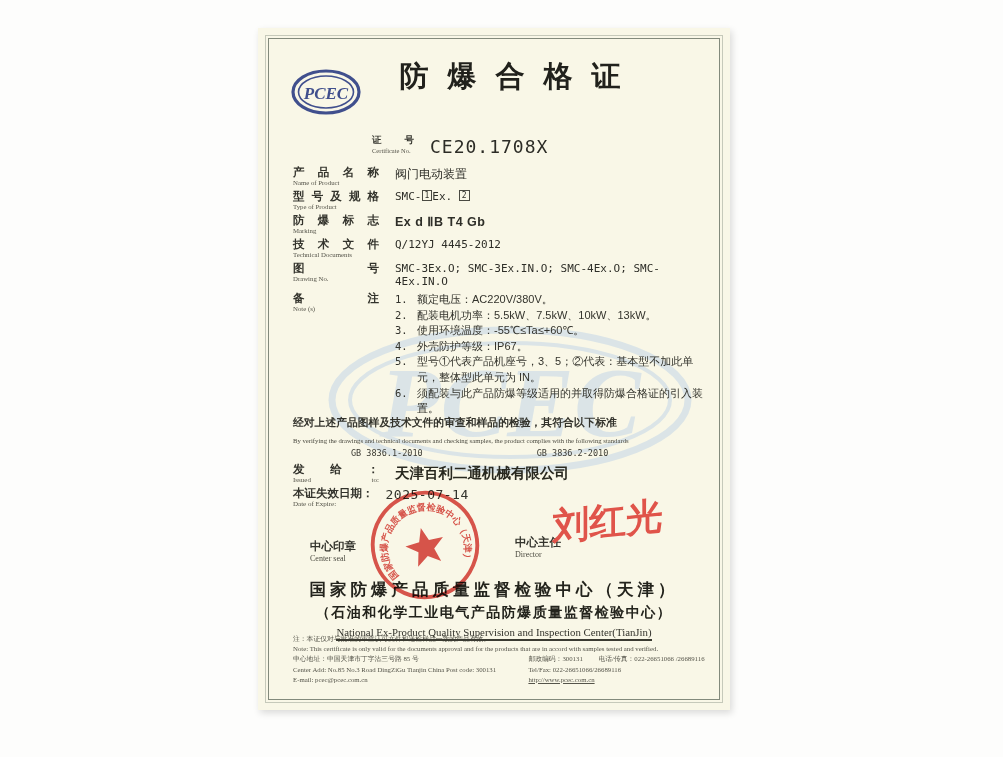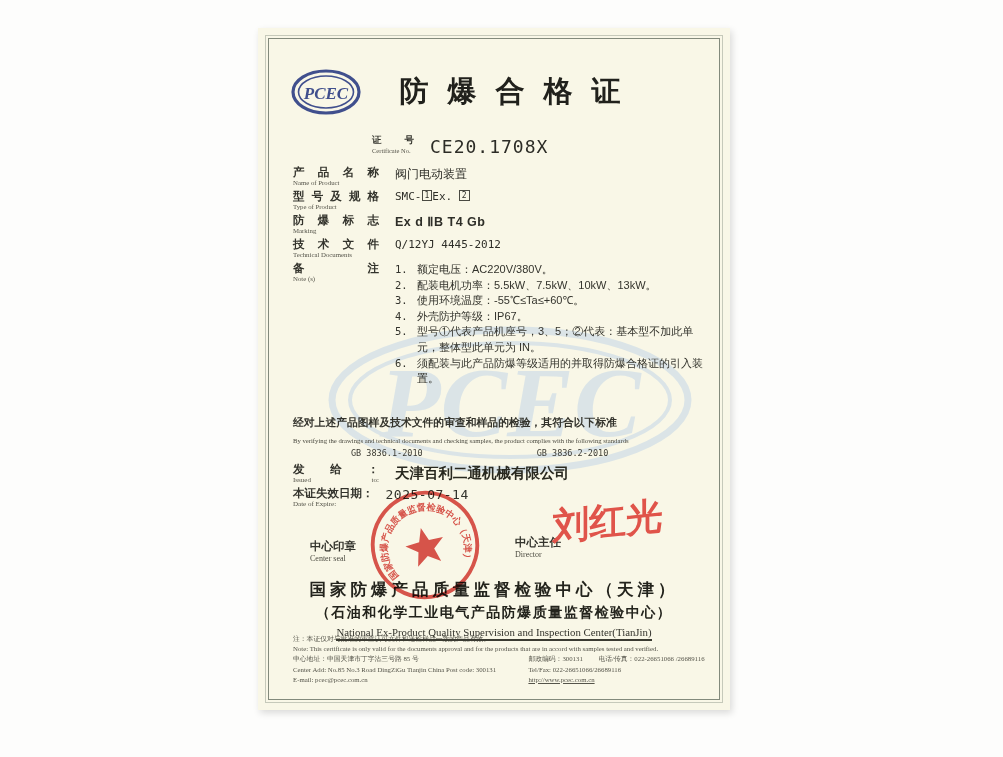--- a/index.html
+++ b/index.html
@@ -16,21 +16,21 @@
   .frame-outer { position:absolute; inset:7px; border:1px solid #c6c9ba; pointer-events:none; }
   .frame-inner { position:absolute; inset:10px; border:1px solid #838a7c; pointer-events:none; }
 
   .wm { position:absolute; left:66px; top:296px; width:372px; height:152px; opacity:.5; z-index:0; }
 
   .layer { position:absolute; inset:0; z-index:1; }
 
   
   .logo { position:absolute; left:33px; top:40px; width:70px; height:48px; }
   .title {
-    position:absolute; left:92px; top:44px; width:320px; text-align:center;
+    position:absolute; left:92px; top:29px; width:320px; text-align:center;
     font-size:29px; font-weight:bold; letter-spacing:19px; text-indent:19px; color:#21211c;
     white-space:nowrap;
   }
   .subtitle {
     position:absolute; left:92px; top:86px; width:320px; text-align:center;
     font-size:11px; font-weight:bold; color:#2a2a24; white-space:nowrap;
   }
   .certno { position:absolute; left:114px; top:106px; display:flex; }
   .certno-lbl .zh { display:block; width:42px; font-size:9.5px; font-weight:bold; text-align:justify; text-align-last:justify; }
   .certno-lbl .en { display:block; font-size:6.5px; color:#55544a; margin-top:0px; }
@@ -164,20 +164,27 @@
         </div>
 
         <div class="frow">
           <div class="flbl">
             <span class="zh">技术文件</span>
             <span class="en">Technical Documents</span>
           </div>
           <div class="fval">Q/12YJ 4445-2012</div>
         </div>
 
+        <div class="frow">
+          <div class="flbl">
+            <span class="zh">图号</span>
+            <span class="en">Drawing No.</span>
+          </div>
+          <div class="fval">SMC-3Ex.O; SMC-3Ex.IN.O; SMC-4Ex.O; SMC-4Ex.IN.O</div>
+        </div>
 
         <div class="frow">
           <div class="flbl">
             <span class="zh">备注</span>
             <span class="en">Note (s)</span>
           </div>
           <div class="notes">
             <div class="note-item">
               <span class="note-num">1.</span>
               <span class="note-text">额定电压：AC220V/380V。</span>

